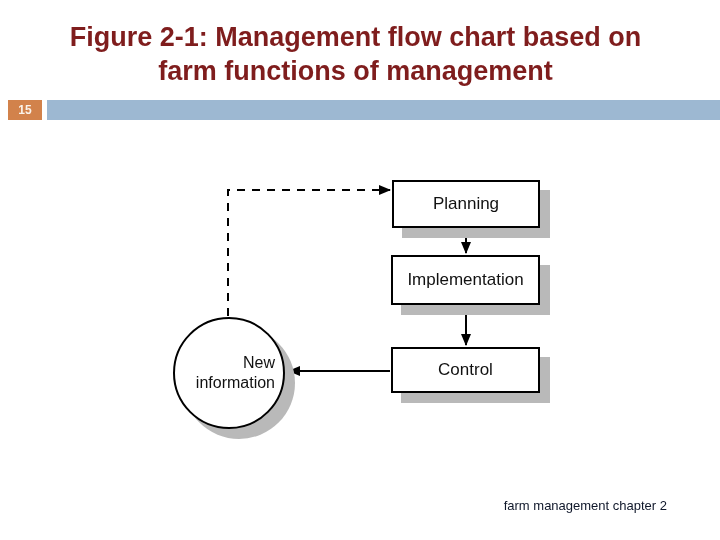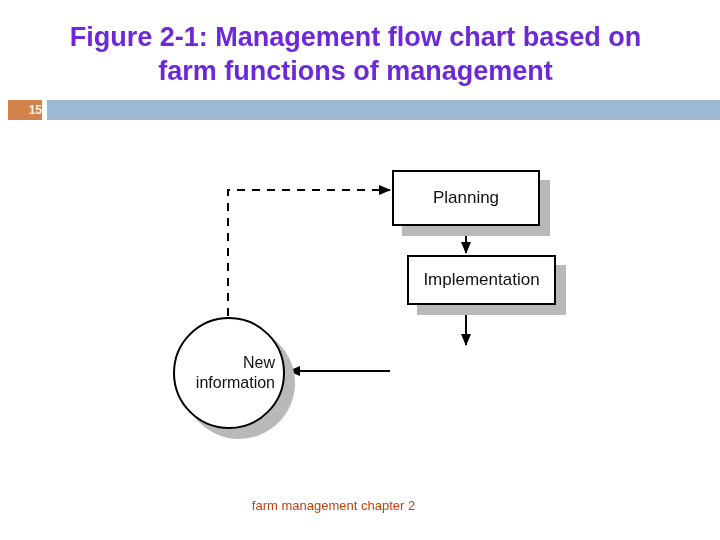--- a/index.html
+++ b/index.html
@@ -15,21 +15,21 @@
     width: 720px;
     height: 540px;
     background: #ffffff;
   }
   .title-block {
     position: absolute;
     top: 20px;
     left: 0;
     right: 9px;
     text-align: center;
-    color: #6d28d9;
+    color: #7f1d1d;
     font-weight: bold;
     font-size: 27px;
     line-height: 34px;
     letter-spacing: 0px;
   }
   .header-bar-row {
     position: absolute;
     top: 100px;
     left: 0;
     right: 0;
@@ -38,21 +38,21 @@
   .page-badge {
     position: absolute;
     left: 8px;
     top: 0;
     width: 34px;
     height: 20px;
     background: #d2824b;
     color: #faf3ea;
     font-size: 12px;
     font-weight: bold;
-    text-align: right;
+    text-align: center;
     line-height: 20px;
   }
   .accent-bar {
     position: absolute;
     left: 47px;
     right: 0;
     top: 0;
     height: 20px;
     background: #9db8d2;
   }
@@ -61,22 +61,22 @@
     background: #ffffff;
     border: 2px solid #000000;
     box-shadow: 10px 10px 0 0 #b9b9b9;
     display: flex;
     align-items: center;
     justify-content: center;
     text-align: center;
     font-size: 17px;
     color: #111111;
   }
-  .node-planning       { left: 392px; top: 170px; width: 148px; height: 56px; }
-  .node-implementation { left: 391px; top: 255px; width: 149px; height: 50px; margin-left: 16px; }
+  .node-planning       { left: 392px; top: 180px; width: 148px; height: 48px; }
+  .node-implementation { left: 391px; top: 255px; width: 149px; height: 50px; }
   .node-control        { left: 391px; top: 347px; width: 149px; height: 46px; }
   .node-circle {
     left: 173px; top: 317px;
     width: 112px; height: 112px;
     border-radius: 50%;
     font-size: 16px;
     line-height: 20px;
     padding: 0 8px;
     text-align: right;
   }
@@ -84,23 +84,23 @@
     position: absolute;
     left: 0; top: 0;
     width: 720px; height: 540px;
     pointer-events: none;
   }
   .footer-caption {
     position: absolute;
     top: 498px;
     left: 0;
     right: 53px;
-    text-align: center;
+    text-align: right;
     font-size: 13px;
-    color: #c2410c;
+    color: #0f172a;
   }
 </style>
 </head>
 <body>
 
 <div class="slide">
 
   <div class="title-block">
     <div>Figure 2-1: Management flow chart based on</div>
     <div>farm functions of management</div>
@@ -124,20 +124,23 @@
   </svg>
 
   <div class="node node-planning">
     <span>Planning</span>
   </div>
 
   <div class="node node-implementation">
     <span>Implementation</span>
   </div>
 
+  <div class="node node-control">
+    <span>Control</span>
+  </div>
 
   <div class="node node-circle">
     <span>New information</span>
   </div>
 
   <div class="footer-caption">farm management chapter 2</div>
 
 </div>
 
 </body></html>

